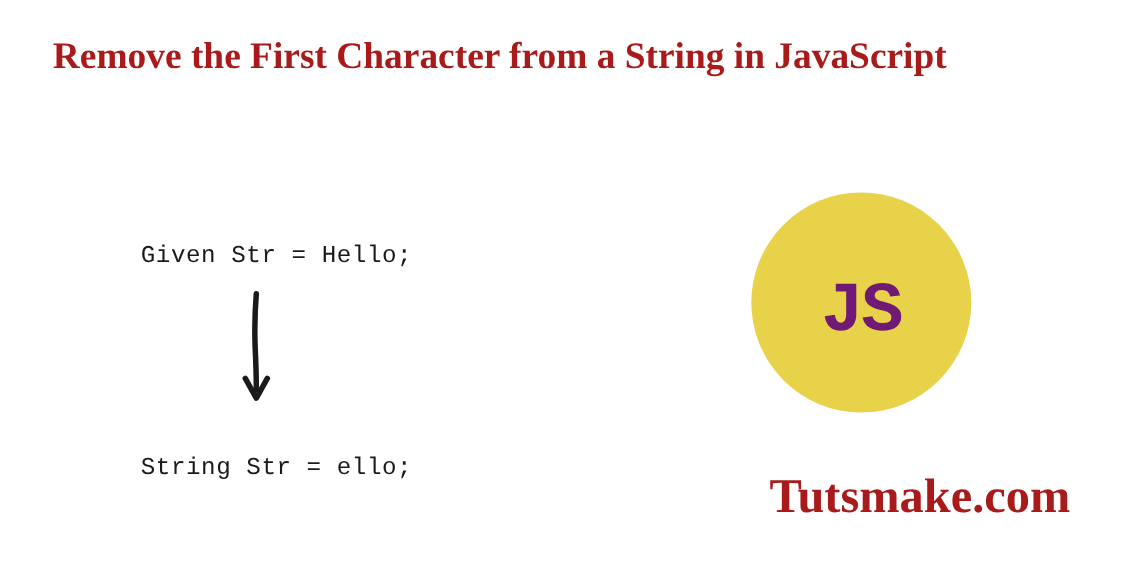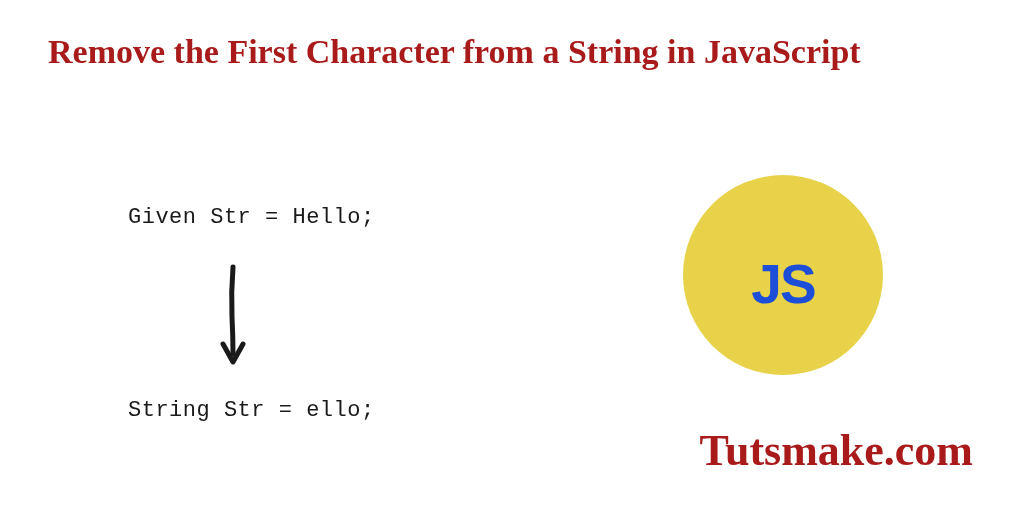--- a/index.html
+++ b/index.html
@@ -25,20 +25,21 @@
       font-weight: bold;
       line-height: 1.15;
     }
     .code-block {
       position: absolute;
       left: 128px;
       font-family: 'Courier New', Courier, monospace;
       font-size: 22px;
       color: #1a1a1a;
       letter-spacing: 0.5px;
+      margin-top: 15px;
     }
     .given-line {
       top: 205px;
     }
     .output-line {
       top: 398px;
     }
     .arrow {
       position: absolute;
       left: 218px;
@@ -50,23 +51,23 @@
       top: 175px;
       width: 200px;
       height: 200px;
       background: #e8d24a;
       border-radius: 50%;
       display: flex;
       align-items: center;
       justify-content: center;
     }
     .js-text {
-      color: #1d4ed8;
-      font-family: Liberation Sans, sans-serif;
-      font-size: 55px;
+      color: #701a75;
+      font-family: Liberation Mono, monospace;
+      font-size: 64px;
       font-weight: 900;
       letter-spacing: -2px;
       margin-top: 18px;
     }
     .site-label {
       position: absolute;
       right: 48px;
       bottom: 36px;
       color: #a91b1b;
       font-size: 44px;

